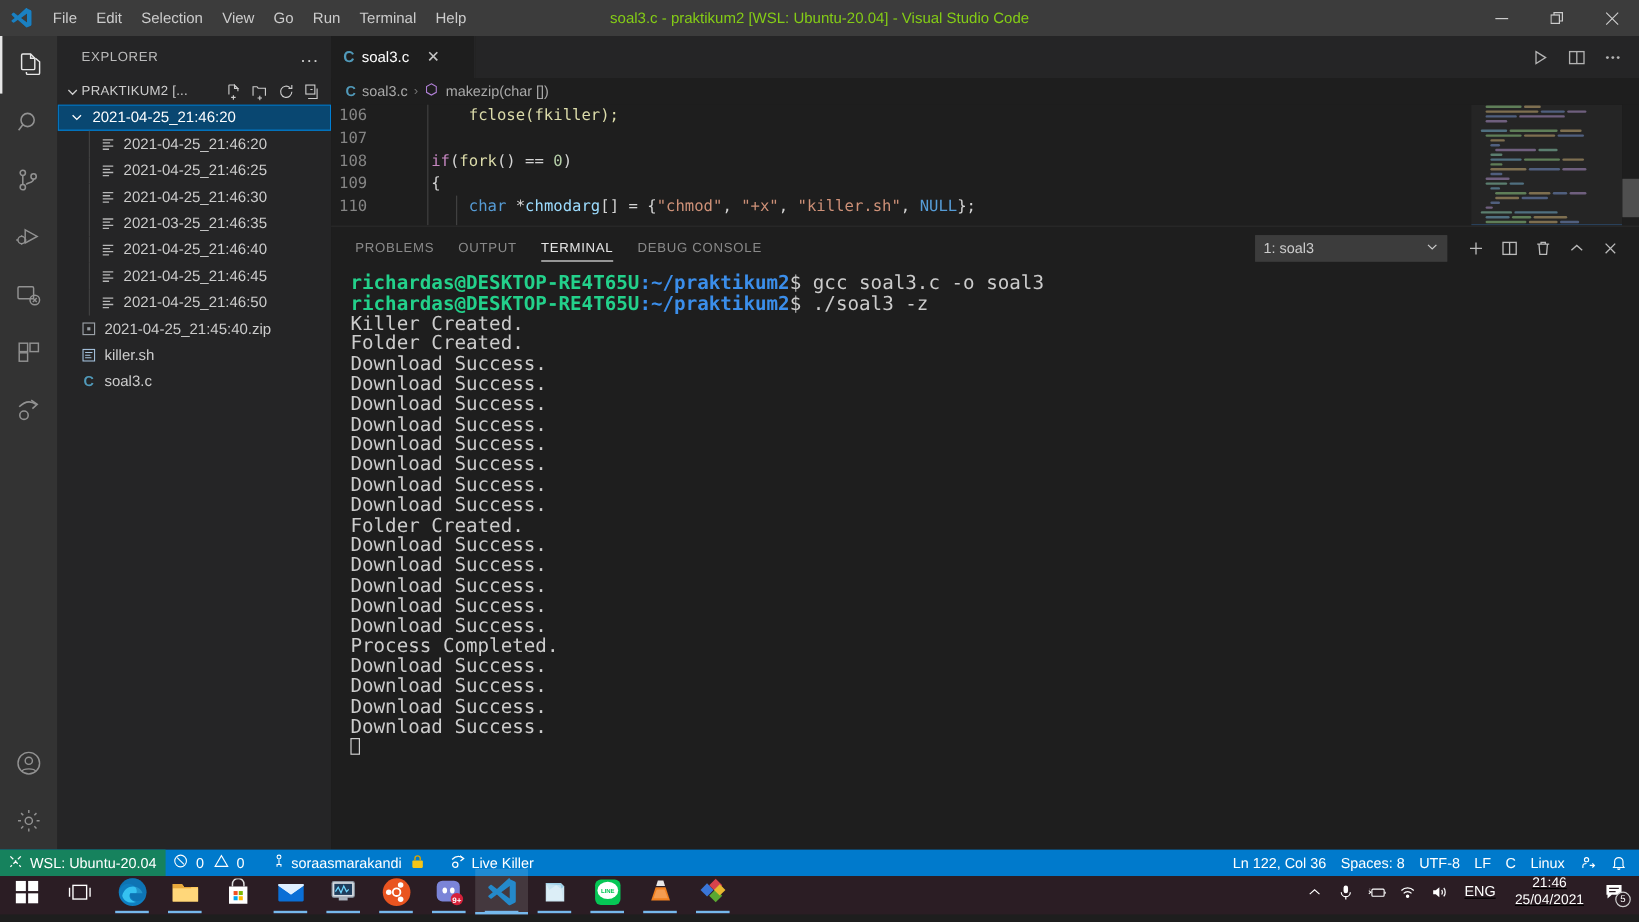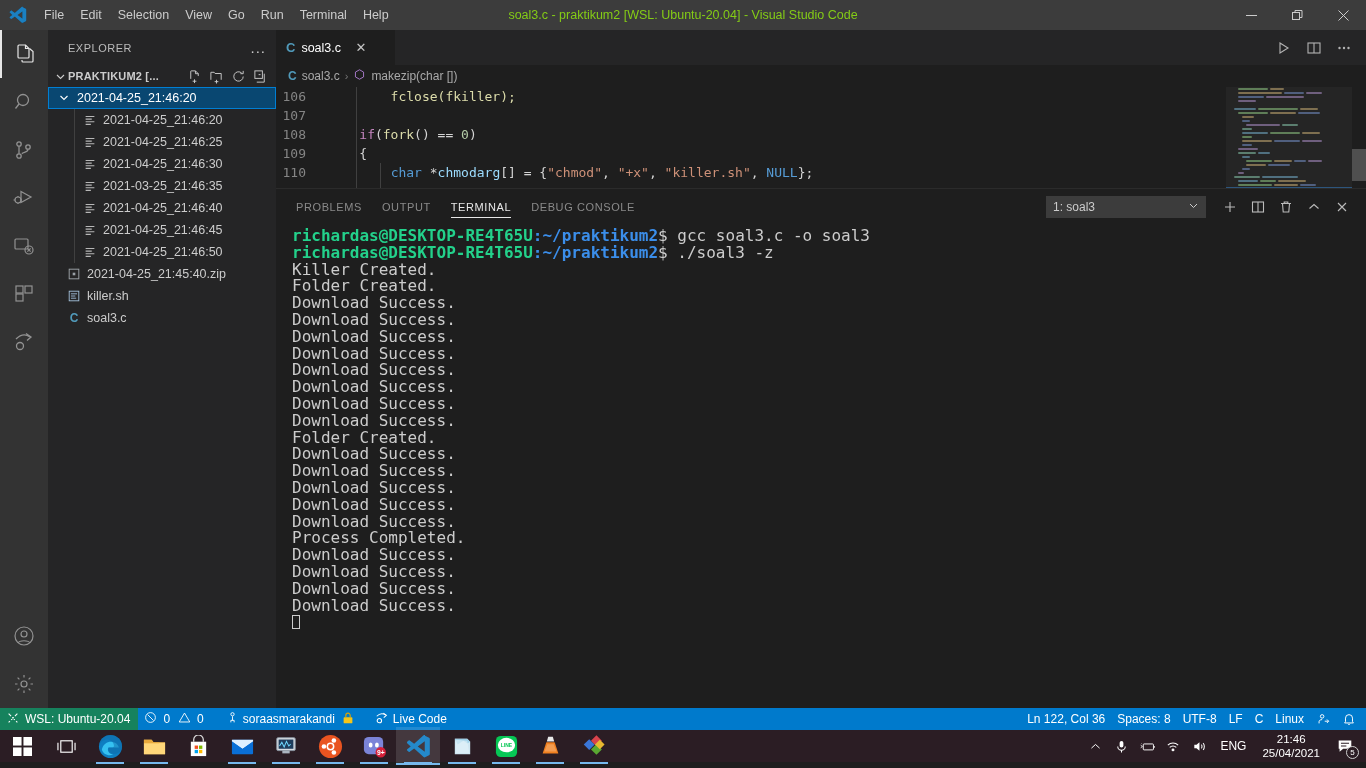--- a/index.html
+++ b/index.html
@@ -50,21 +50,21 @@
     position:absolute; left:48px; top:30px; width:228px; height:678px;
     background:#252526; display:flex; flex-direction:column;
   }
   .sb-title{
     height:35px; display:flex; align-items:center; justify-content:space-between;
     padding:0 10px 0 20px; font-size:11px; letter-spacing:.5px; color:#bbbbbb;
   }
   .sb-dots{ color:#cccccc; font-size:15px; letter-spacing:1px; line-height:8px; }
   .sb-section-head{
     height:22px; display:flex; align-items:center; padding-left:4px;
-    font-size:11px; font-weight:bold; color:#cccccc; letter-spacing:.2px;
+    font-size:11px; font-weight:normal; color:#cccccc; letter-spacing:.2px;
   }
   .chev{ width:16px; display:inline-flex; justify-content:center; align-items:center; }
   .sb-actions{ margin-left:auto; display:flex; align-items:center; gap:2px; padding-right:6px; }
   .sb-act{ width:20px; height:20px; display:flex; align-items:center; justify-content:center; }
   .tree{ flex:1; overflow:hidden; padding-top:0; }
   .row{
     height:22px; display:flex; align-items:center; font-size:12.5px;
     color:#cccccc; white-space:nowrap; position:relative;
   }
   .row.selected{ background:#094771; outline:1px solid #007fd4; outline-offset:-1px; color:#ffffff; }
@@ -152,21 +152,21 @@
   .sb-remote{
     background:#16825d; height:22px; display:flex; align-items:center; gap:5px;
     padding:0 8px 0 6px; font-size:12px;
   }
   .sb-item{ display:flex; align-items:center; gap:4px; padding:0 6px; height:22px; }
   .sb-right{ margin-left:auto; display:flex; align-items:center; padding-right:4px; }
 
   
   .taskbar{
     position:absolute; left:0; top:730px; width:1366px; height:32px;
-    background:#2b1d24; display:flex; align-items:center;
+    background:#2b1d24; display:flex; align-items:flex-end;text-decoration:underline;
   }
   .tb-icon{
     width:44px; height:38px; display:flex; align-items:center; justify-content:center;
     position:relative;
   }
   .tb-icon.running::after{
     content:''; position:absolute; bottom:1px; left:8px; right:8px; height:2px; background:#76b9ed;
   }
   .tb-icon.active{ background:rgba(255,255,255,.12); }
   .tb-icon.active::before{
@@ -747,21 +747,21 @@
       </span>
     </div>
     <div class="sb-item" style="margin-left:8px;">
       <span>
         <svg width="14" height="14" viewBox="0 0 16 16" fill="none" stroke="#ffffff" stroke-width="1.2">
             <path d="M2 6c3.5-3.5 7-3.5 10-1.5"></path>
             <path d="M9.5 2.5 13 5l-3 2.5"></path>
             <circle cx="5" cy="11" r="2.5"></circle>
           </svg>
       </span>
-      <span>Live Code</span>
+      <span>Live Killer</span>
     </div>
     <div class="sb-right">
       <div class="sb-item">Ln 122, Col 36</div>
       <div class="sb-item">Spaces: 8</div>
       <div class="sb-item">UTF-8</div>
       <div class="sb-item">LF</div>
       <div class="sb-item">C</div>
       <div class="sb-item">Linux</div>
       <div class="sb-item">
         <svg width="14" height="14" viewBox="0 0 16 16" fill="none" stroke="#ffffff" stroke-width="1.1">

